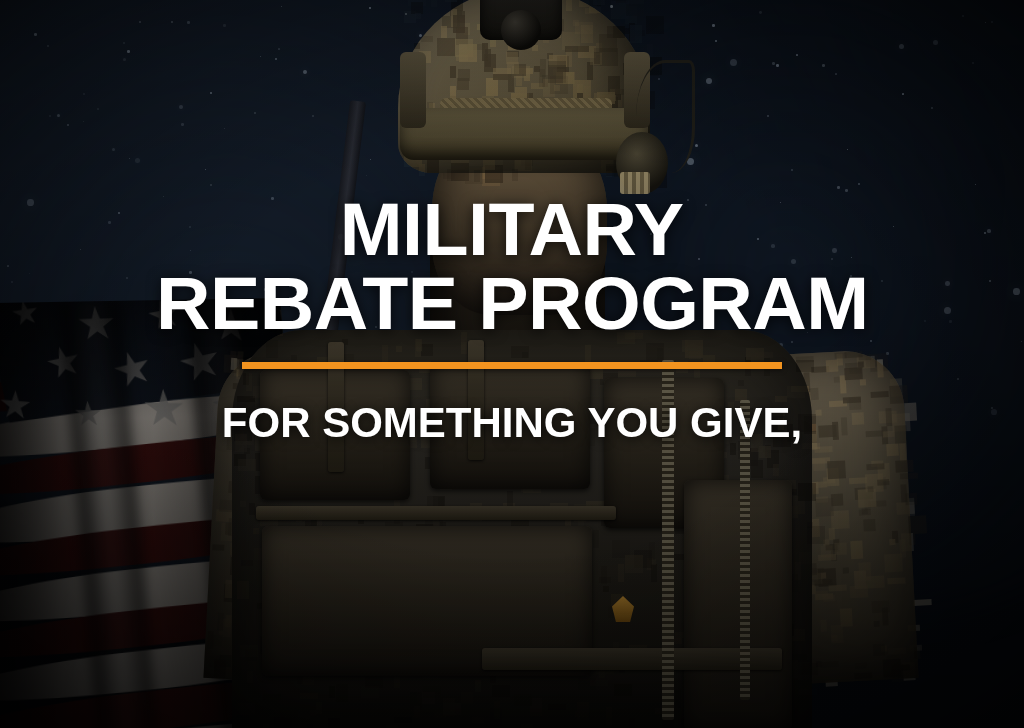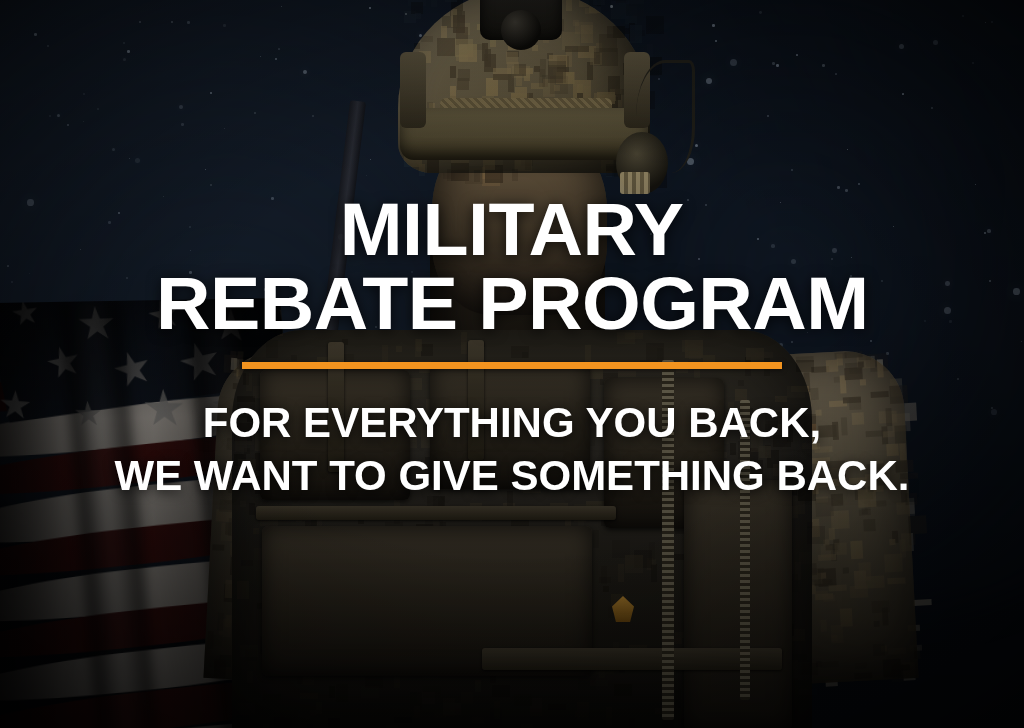--- a/index.html
+++ b/index.html
@@ -1704,18 +1704,17 @@
   <div class="darken"></div>
   <div class="vignette"></div>
 
   <div class="content">
     <h1 class="headline headline-1">MILITARY</h1>
     <h1 class="headline headline-2">REBATE PROGRAM</h1>
 
     <div class="divider"></div>
 
     <div class="subhead">
-      <div>FOR EVERYTHING YOU BACK,</div>
-      <div>WE WANT TO GIVE SOMETHING BACK.</div>
+      <div>FOR SOMETHING YOU GIVE,</div>
     </div>
   </div>
 
 </div>
 
 </body></html>

